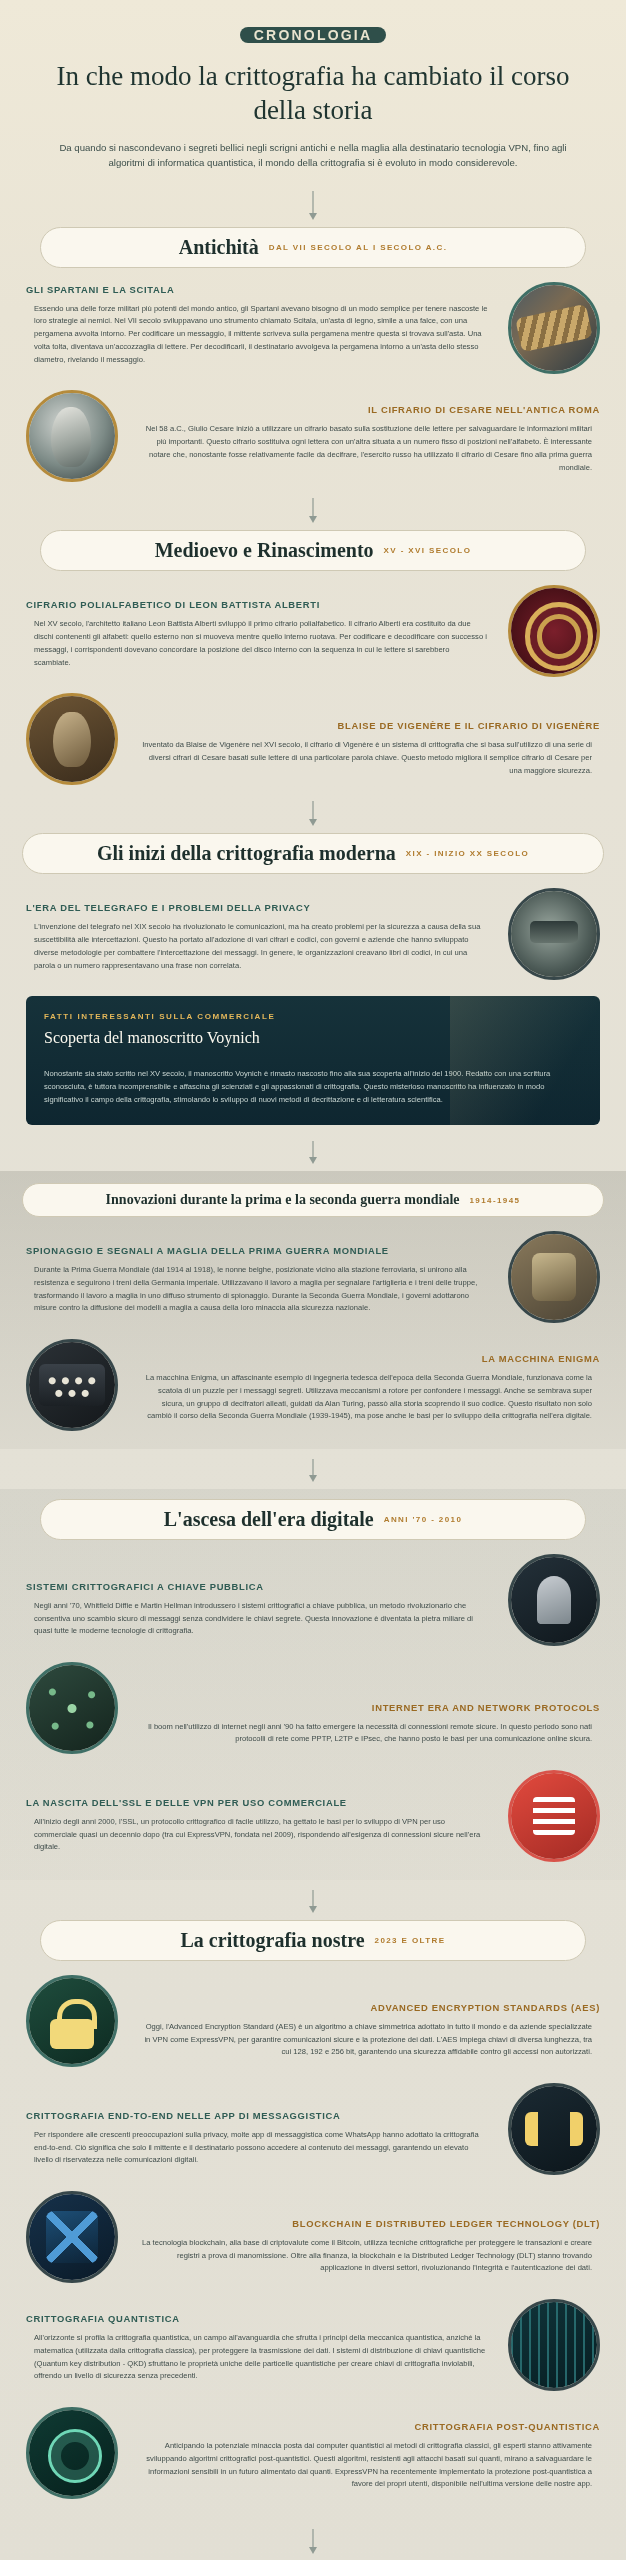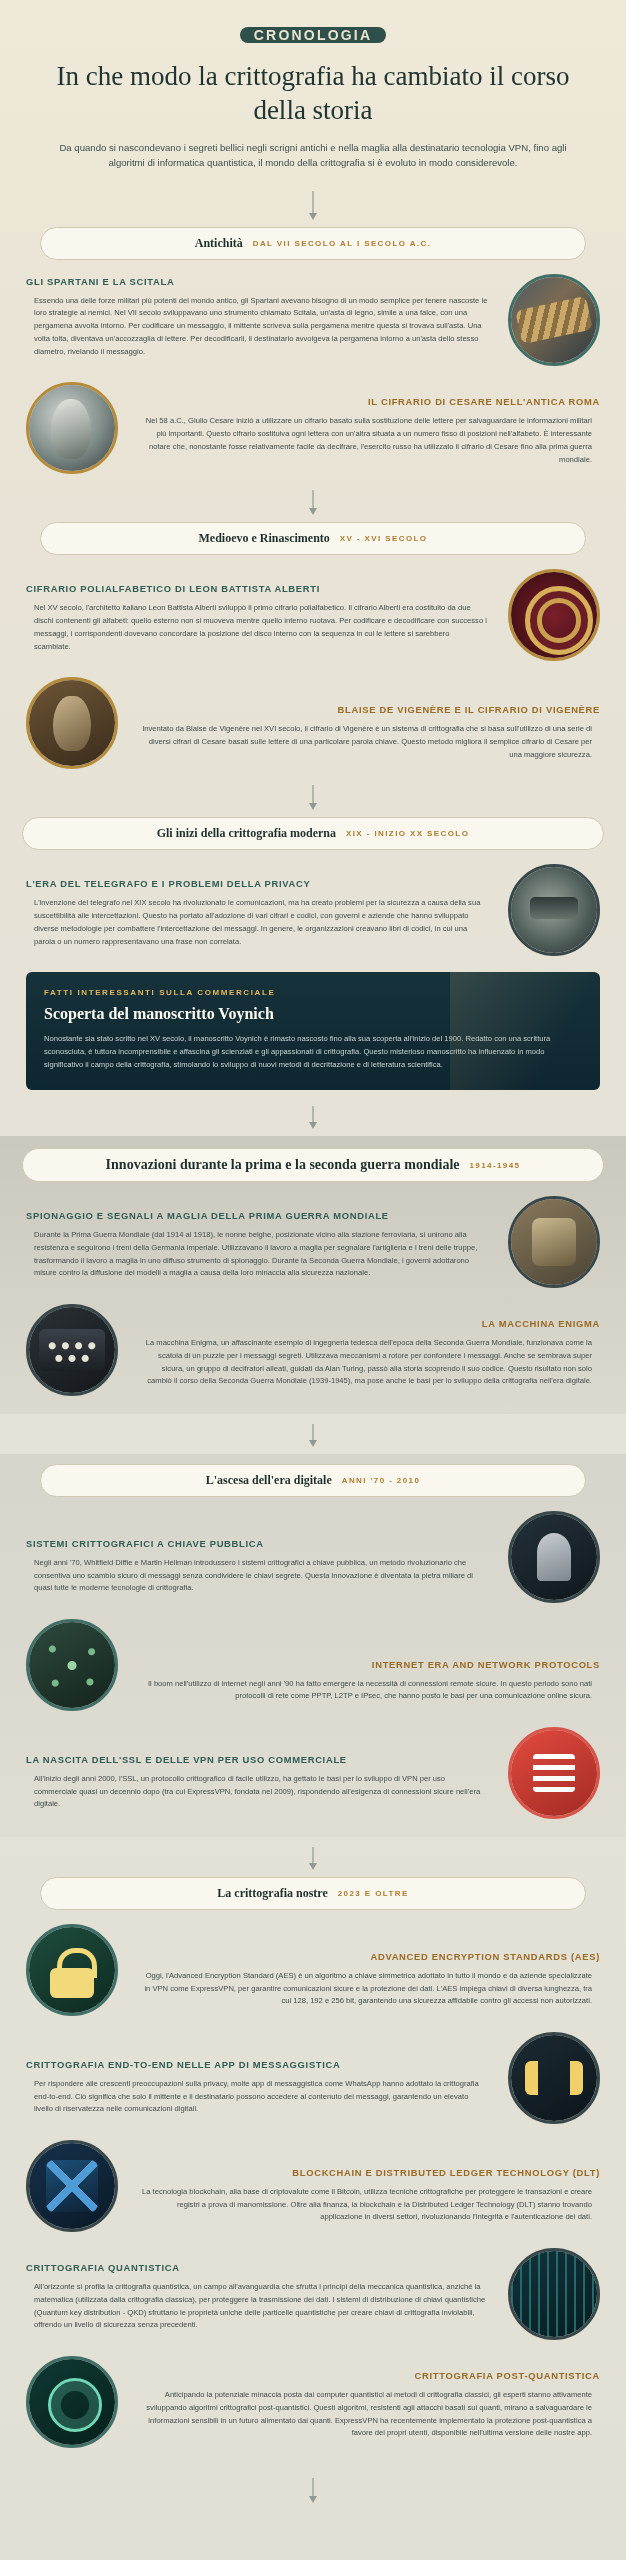--- a/index.html
+++ b/index.html
@@ -61,21 +61,21 @@
     justify-content:center;
     gap:10px;
     background:#faf7ee;
     border:1px solid #cfc9b4;
     border-radius:22px;
     margin:6px 40px 14px;
     padding:8px 18px;
   }
   .sec-head .t {
     font-family:"Liberation Serif", serif;
-    font-size:12px;
+    font-size:20px;
     color:#1e302d;
     font-weight:bold;
   }
   .sec-head .r {
     font-size:8px;
     letter-spacing:1.4px;
     font-weight:bold;
     color:#b07c2f;
     white-space:nowrap;
   }
@@ -237,21 +237,21 @@
     color:#dfe8e4;
     position:relative;
     overflow:hidden;
   }
   .feature .kicker {
     font-size:8px; letter-spacing:1.6px; font-weight:bold;
     color:#e3b75a; margin-bottom:8px;
   }
   .feature h3 {
     font-family:"Liberation Serif", serif;
-    font-size:16px; margin:0 0 10px; color:#fdfaf0; font-weight:bold;
+    font-size:16px; margin:0 0 21px; color:#fdfaf0; font-weight:normal;
   }
   .feature p { font-size:7.6px; line-height:1.7; margin:0; color:#c9d6d2; }
   .feature .strip {
     position:absolute; right:0; top:0; width:150px; height:100%;
     background:
       linear-gradient(120deg,rgba(210,190,140,.30),rgba(20,40,45,.05) 70%);
     opacity:.55;
   }
 
   

